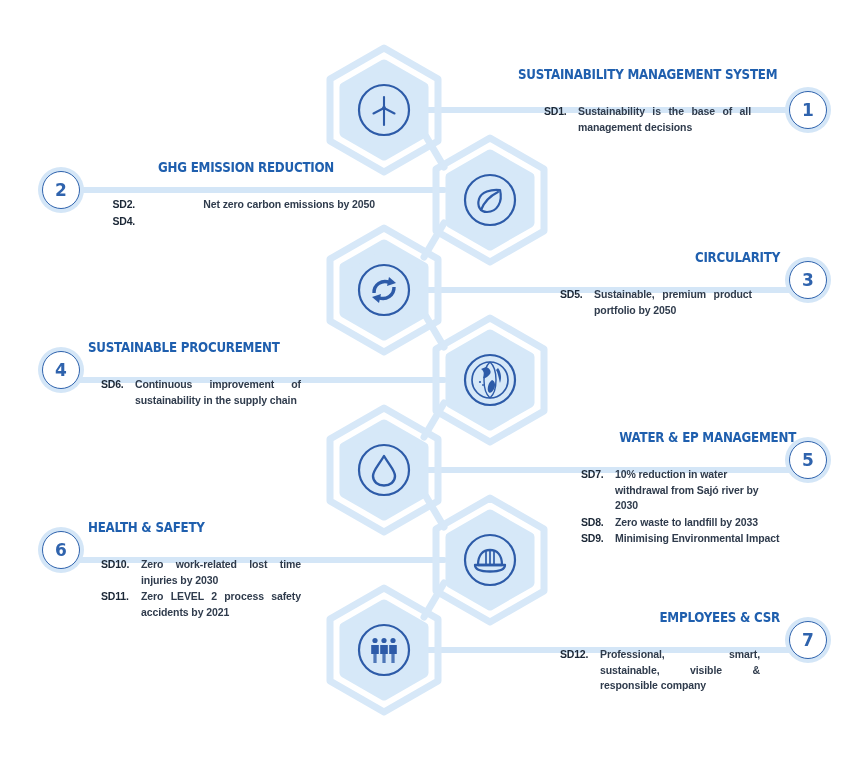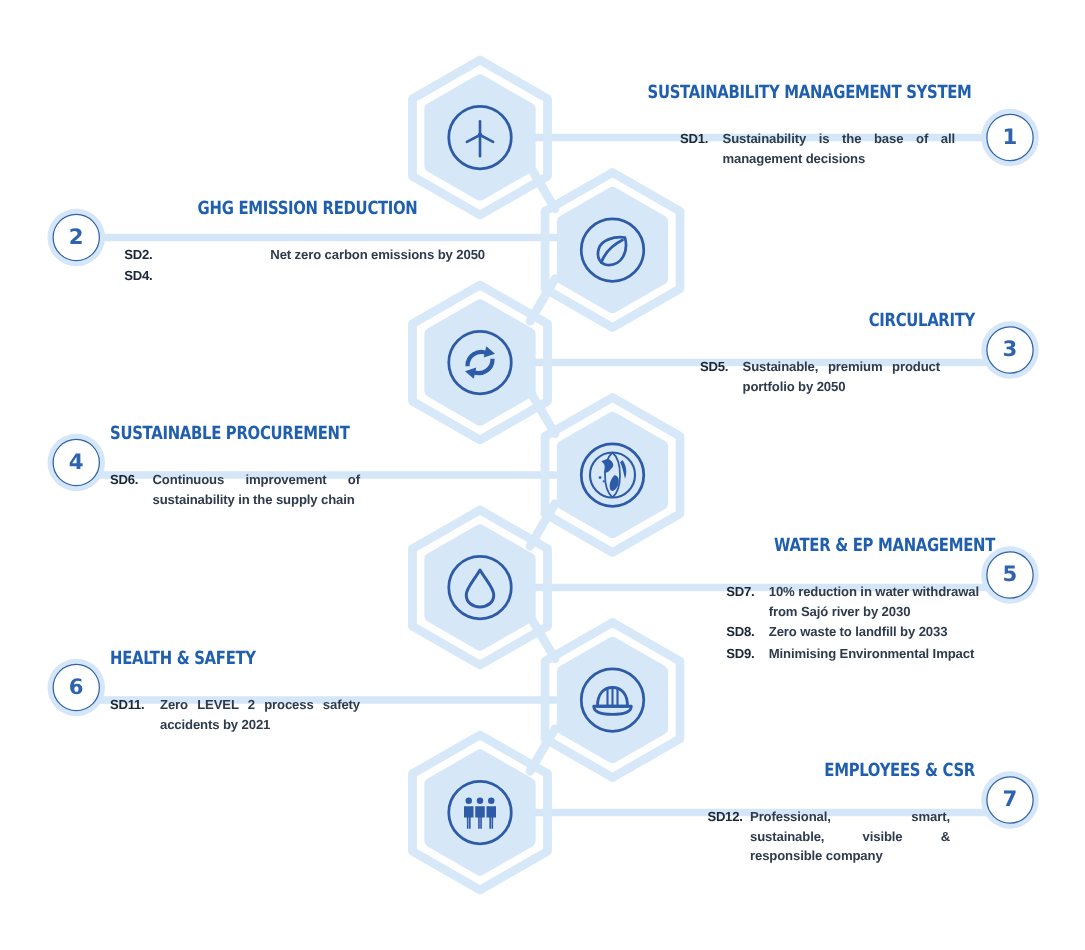--- a/index.html
+++ b/index.html
@@ -66,21 +66,21 @@
     margin: 0 0 7px 0;
     line-height: 1.05;
   }
   .section.right .section-title {
     transform-origin: right center;
     text-align: right;
   }
 
   .goal-list {
     list-style: none;
-    margin: 0;
+    margin: 13px;
     padding: 0;
   }
   .goal-row {
     display: flex;
     align-items: flex-start;
     margin-bottom: 1px;
     font-size: 10.5px;
     line-height: 15.5px;
     color: #2a3340;
   }
@@ -395,29 +395,33 @@
         <span class="goal-code">SD9.</span>
         <span class="goal-text">Minimising Environmental Impact</span>
       </li>
     </ul>
   </div>
 
   <div class="section left just" style="left:88px; top:520px; width:300px;">
     <div class="section-title">HEALTH &amp; SAFETY</div>
     <ul class="goal-list" style="margin-top:22px; width:200px;">
       <li class="goal-row">
+        <span class="goal-code" style="flex-basis:40px;">SD10.</span>
+        <span class="goal-text">Zero work-related lost time injuries by 2030</span>
+      </li>
+      <li class="goal-row">
         <span class="goal-code" style="flex-basis:40px;">SD11.</span>
         <span class="goal-text">Zero LEVEL 2 process safety accidents by 2021</span>
       </li>
     </ul>
   </div>
 
   <div class="section right just" style="left:480px; top:610px; width:300px;">
     <div class="section-title">EMPLOYEES &amp; CSR</div>
     <ul class="goal-list" style="margin-top:22px; margin-left:80px; width:200px;">
       <li class="goal-row">
-        <span class="goal-code" style="flex-basis:40px;text-align:center;">SD12.</span>
+        <span class="goal-code" style="flex-basis:40px;">SD12.</span>
         <span class="goal-text">Professional, smart, sustainable, visible &amp; responsible company</span>
       </li>
     </ul>
   </div>
 
 </div>
 
 </body></html>

